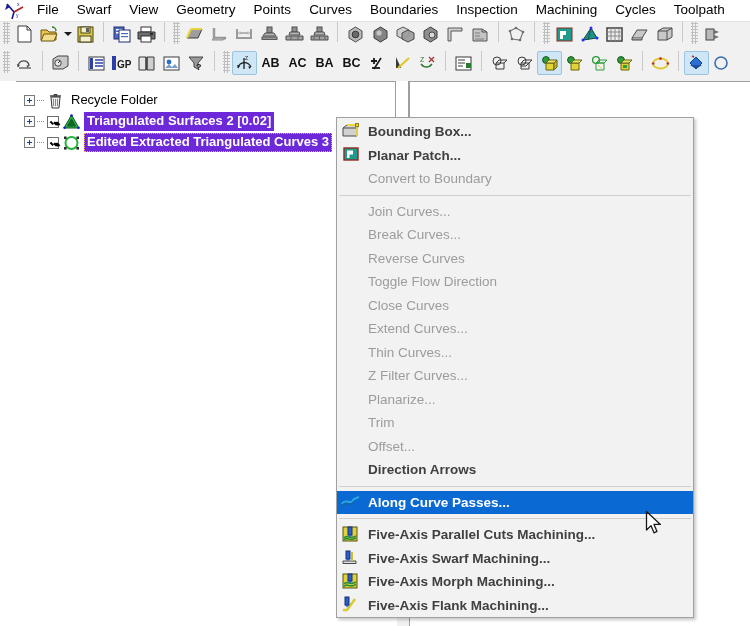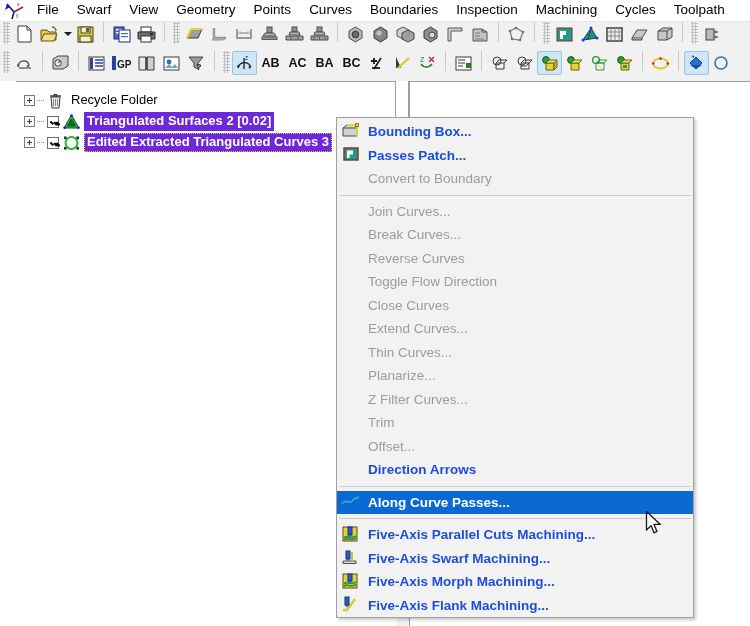--- a/index.html
+++ b/index.html
@@ -138,21 +138,21 @@
     box-shadow: 2px 2px 3px rgba(0,0,0,.22);
     padding: 2px 0 0 0;
     z-index: 40;
   }
   .mrow {
     display: flex; align-items: center; height: 23.5px;
     padding-left: 4px; cursor: default; white-space: nowrap;
   }
   .mrow .micon { width: 22px; height: 18px; flex: none; margin-right: 5px; }
   .mrow .mlabel {
-    font-size: 13.5px; color: #1d4ed8; line-height: 17px;
+    font-size: 13.5px; color: #404040; line-height: 17px;
   }
   .mrow.bold .mlabel { font-weight: bold; }
   .mrow.disabled .mlabel { color: #9c9c9c; font-weight: normal; }
   .mrow.highlight { background: #0b69d4; }
   .mrow.highlight .mlabel { color: #ffffff; font-weight: bold; }
   .msep { height: 1px; margin: 4px 2px 4px 2px; background: #cfcfcf; }
 
   
   .cursor { position: absolute; left: 645px; top: 510px; z-index: 60; }
 
@@ -640,21 +640,21 @@
       <div class="mlabel">Bounding Box...</div>
     </div>
 
     <div class="mrow bold">
       <div class="micon">
         <svg width="20" height="17" viewBox="0 0 20 17">
             <rect x="3" y="2" width="14" height="12" fill="#1f9a8e" stroke="#8c2b1e" stroke-width="1.4"></rect>
             <path d="M6 4.5 h6 v4 h-3.5 v3.5 h-2.5 z" fill="#ffffff"></path>
           </svg>
       </div>
-      <div class="mlabel">Passes Patch...</div>
+      <div class="mlabel">Planar Patch...</div>
     </div>
 
     <div class="mrow disabled">
       <div class="micon"></div>
       <div class="mlabel">Convert to Boundary</div>
     </div>
 
     <div class="msep"></div>
 
     <div class="mrow disabled">
@@ -680,25 +680,25 @@
     <div class="mrow disabled">
       <div class="micon"></div>
       <div class="mlabel">Extend Curves...</div>
     </div>
     <div class="mrow disabled">
       <div class="micon"></div>
       <div class="mlabel">Thin Curves...</div>
     </div>
     <div class="mrow disabled">
       <div class="micon"></div>
+      <div class="mlabel">Z Filter Curves...</div>
+    </div>
+    <div class="mrow disabled">
+      <div class="micon"></div>
       <div class="mlabel">Planarize...</div>
-    </div>
-    <div class="mrow disabled">
-      <div class="micon"></div>
-      <div class="mlabel">Z Filter Curves...</div>
     </div>
     <div class="mrow disabled">
       <div class="micon"></div>
       <div class="mlabel">Trim</div>
     </div>
     <div class="mrow disabled">
       <div class="micon"></div>
       <div class="mlabel">Offset...</div>
     </div>
     <div class="mrow bold">

